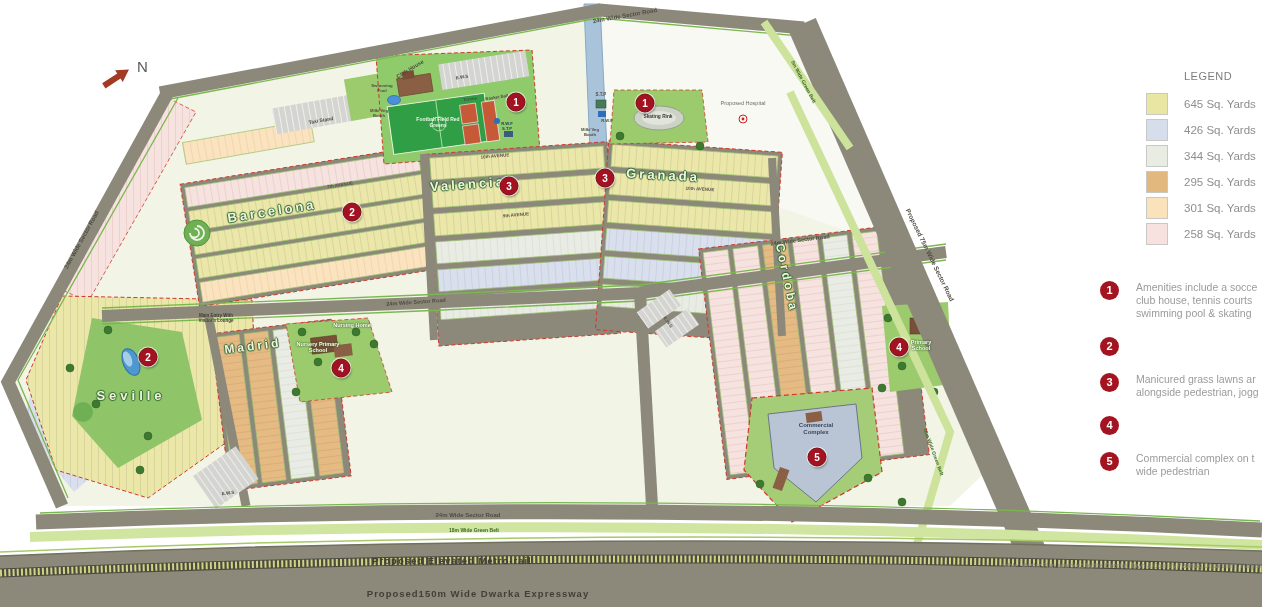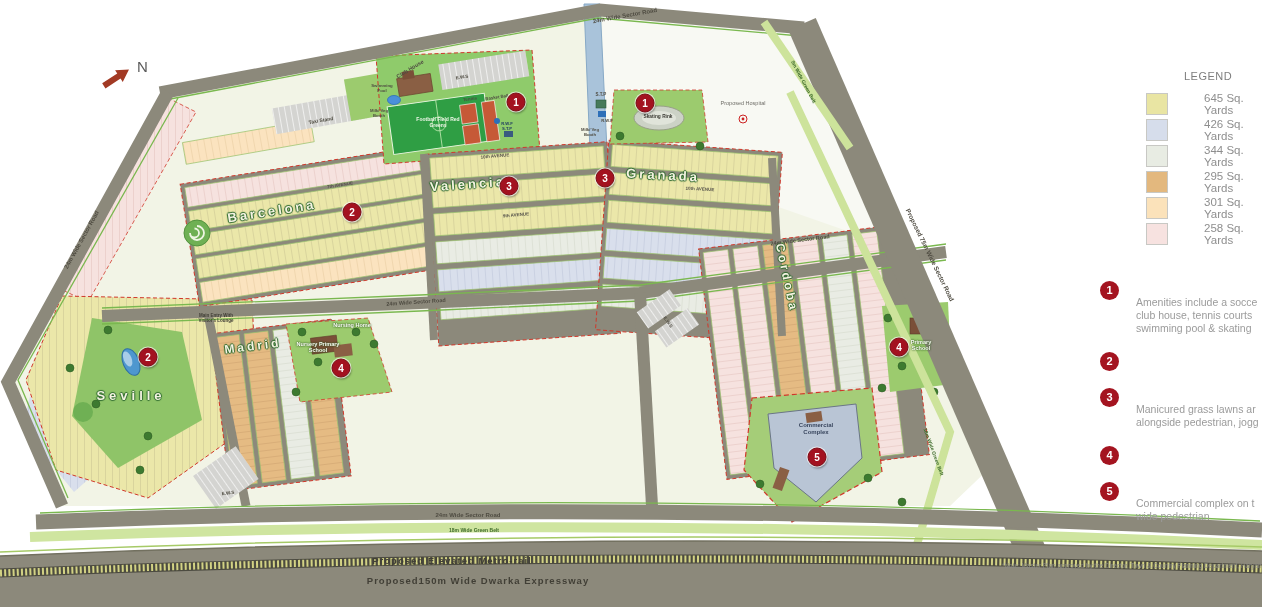--- a/index.html
+++ b/index.html
@@ -17,27 +17,27 @@
   
   .map-marker{position:absolute;width:17px;height:17px;border-radius:50%;
       background:#a31220;border:1px solid #7d0e18;color:#fff;font-weight:bold;font-size:10px;
       display:flex;align-items:center;justify-content:center;
       transform:translate(-50%,-50%);box-shadow:0 0 0 1px rgba(255,255,255,.65),1px 2px 2px rgba(0,0,0,.35);}
   
   .legend{position:absolute;left:1100px;top:70px;padding-left:46px;}
   .legend-title{margin-left:38px;margin-bottom:9px;font-size:11px;letter-spacing:.5px;color:#7d7d7d;}
   .legend-row{display:flex;align-items:center;height:26px;}
   .swatch{width:20px;height:20px;border:1px solid #c8c8c4;margin-right:16px;flex:none;}
-  .legend-label{font-size:11.5px;color:#8e8e8e;margin-left:20px;}
+  .legend-label{font-size:11.5px;color:#8e8e8e;}
   
   .amenities{position:absolute;left:1100px;top:281px;width:175px;}
   .amenity-row{display:flex;margin-bottom:17px;}
   .amenity-num{flex:none;width:19px;height:19px;border-radius:50%;background:#a41420;color:#fff;
       font-size:11px;font-weight:bold;text-align:center;line-height:19px;margin-right:17px;}
-  .amenity-text{font-size:10.5px;color:#9b9b9b;line-height:13px;white-space:nowrap;margin-top:15px;}
+  .amenity-text{font-size:10.5px;color:#9b9b9b;line-height:13px;white-space:nowrap;}
   .al{display:block;}
   .al:empty{display:none;}
   .note{position:absolute;left:1002px;top:562px;font-size:6.4px;color:#8a8a85;white-space:nowrap;}
 </style>
 </head>
 <body>
 
 <div class="canvas">
 
 <svg width="1262" height="607" viewBox="0 0 1262 607" style="position:absolute;left:0;top:0;">
@@ -292,21 +292,21 @@
 <div class="lbl" style="left:625px;top:16px;--r:-10deg;font-size:6px;">24m Wide Sector Road</div>
 <div class="lbl" style="left:82px;top:240px;--r:-61deg;font-size:6px;">24m Wide Sector Road</div>
 <div class="lbl" style="left:416px;top:302px;--r:-4deg;font-size:5.5px;">24m Wide Sector Road</div>
 <div class="lbl" style="left:800px;top:240px;--r:-7deg;font-size:5.5px;">24m Wide Sector Road</div>
 <div class="lbl" style="left:468px;top:515px;font-size:6px;">24m Wide Sector Road</div>
 <div class="lbl" style="left:930px;top:255px;--r:64deg;font-size:6.5px;">Proposed 75m Wide Sector Road</div>
 <div class="lbl greenlbl" style="left:803px;top:82px;--r:62deg;font-size:5px;">9m Wide Green Belt</div>
 <div class="lbl greenlbl" style="left:933px;top:452px;--r:70deg;font-size:5px;">18m Wide Green Belt</div>
 <div class="lbl greenlbl" style="left:474px;top:531px;font-size:5px;">18m Wide Green Belt</div>
 <div class="lbl" style="left:452px;top:561px;font-size:9.5px;letter-spacing:1px;color:#413f36;">Proposed Elevated Metro-rail</div>
-<div class="lbl" style="left:478px;top:581px;font-size:9.5px;letter-spacing:1px;color:#413f36;">Proposed150m Wide Dwarka Expressway</div>
+<div class="lbl" style="left:478px;top:594px;font-size:9.5px;letter-spacing:1px;color:#413f36;">Proposed150m Wide Dwarka Expressway</div>
 <div class="lbl" style="left:340px;top:185px;--r:-9deg;font-size:4.5px;color:#55524a;">7th AVENUE</div>
 <div class="lbl" style="left:495px;top:156px;--r:-5deg;font-size:4.5px;color:#55524a;">10th AVENUE</div>
 <div class="lbl" style="left:516px;top:215px;--r:-5deg;font-size:4.5px;color:#55524a;">9th AVENUE</div>
 <div class="lbl" style="left:700px;top:189px;--r:3deg;font-size:4.5px;color:#55524a;">10th AVENUE</div>
 
 <div class="lbl" style="left:410px;top:69px;--r:-31deg;font-size:5.5px;">Club House</div>
 <div class="lbl wrap" style="left:382px;top:89px;font-size:4.3px;width:30px;">Swimming Pool</div>
 <div class="lbl" style="left:321px;top:121px;--r:-10deg;font-size:5px;">Taxi Stand</div>
 <div class="lbl" style="left:462px;top:77px;--r:-9deg;font-size:4.5px;">E.W.S</div>
 <div class="lbl" style="left:668px;top:322px;--r:55deg;font-size:4.5px;">E.W.S</div>

